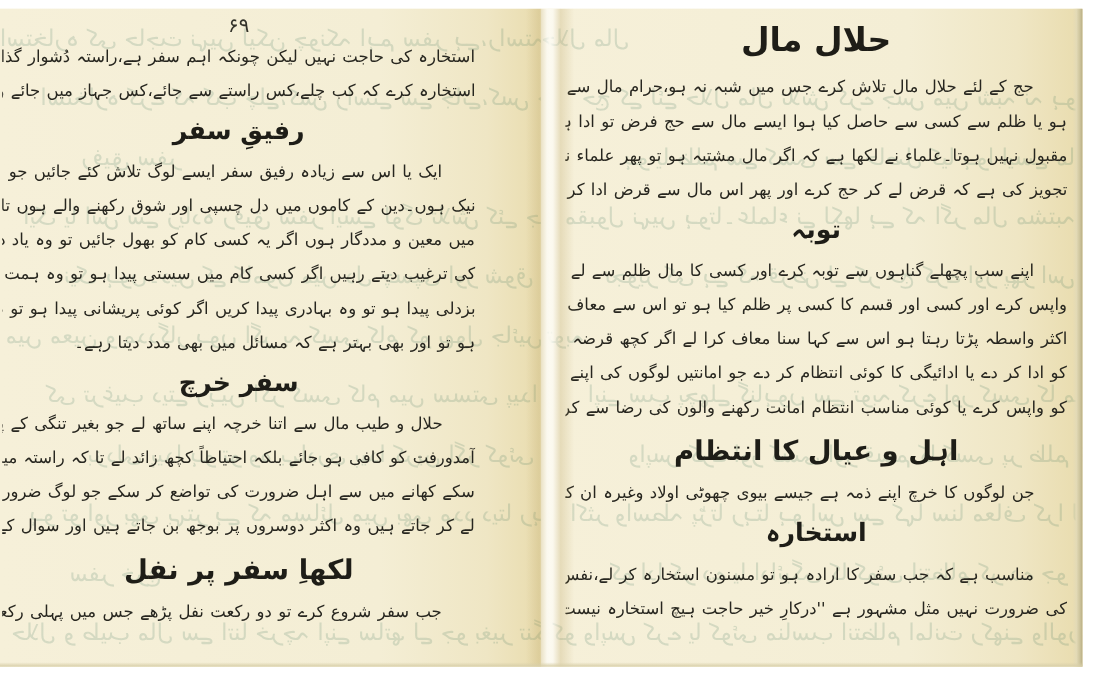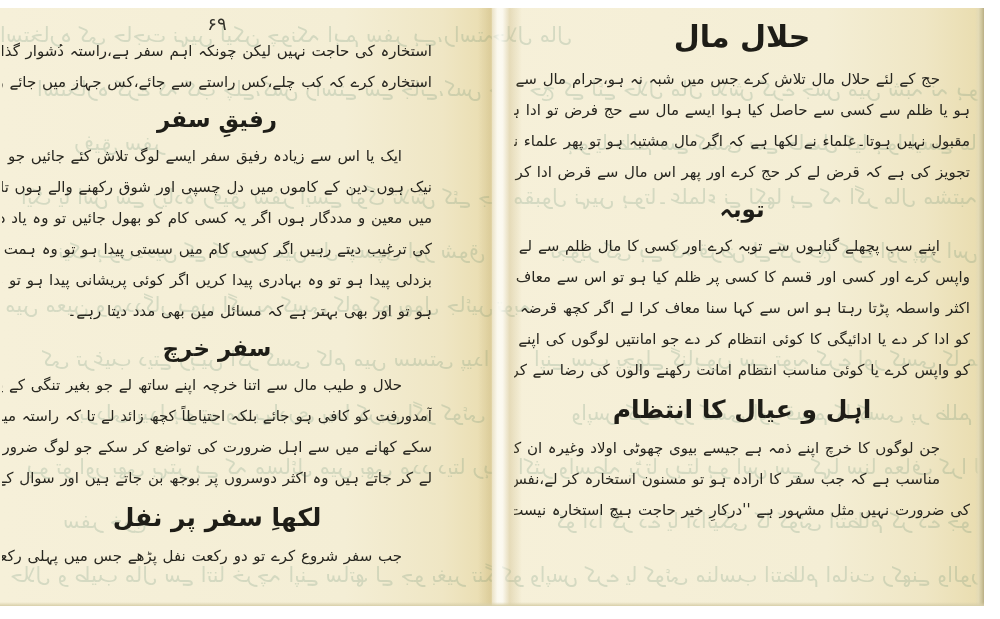--- a/index.html
+++ b/index.html
@@ -131,20 +131,21 @@
               <div class="line first">اپنے سب پچھلے گناہوں سے توبہ کرے اور کسی کا مال ظلم سے لے رکھا ہو تو اس کو</div>
               <div class="line">واپس کرے اور کسی اور قسم کا کسی پر ظلم کیا ہو تو اس سے معاف کرائے جن لوگوں سے</div>
               <div class="line">اکثر واسطہ پڑتا رہتا ہو اس سے کہا سنا معاف کرا لے اگر کچھ قرضہ اپنے ذمہ ہو تو اس</div>
               <div class="line">کو ادا کر دے یا ادائیگی کا کوئی انتظام کر دے جو امانتیں لوگوں کی اپنے پاس ہوں ان</div>
               <div class="line shortlast">کو واپس کرے یا کوئی مناسب انتظام امانت رکھنے والوں کی رضا سے کر دے۔</div>
             </div>
             <div class="heading lg">اہل و عیال کا انتظام</div>
             <div class="para">
               <div class="line first">جن لوگوں کا خرچ اپنے ذمہ ہے جیسے بیوی چھوٹی اولاد وغیرہ ان کے خرچ کا</div>
             </div>
+            <div class="heading md">استخارہ</div>
             <div class="para">
               <div class="line first">مناسب ہے کہ جب سفر کا ارادہ ہو تو مسنون استخارہ کر لے،نفس حج کیلئے استخارہ</div>
               <div class="line">کی ضرورت نہیں مثل مشہور ہے ''درکارِ خیر حاجت ہیچ استخارہ نیست'' کارِ خیر میں</div>
             </div>
           </div>
       </div>
     </div>
 
     <div class="gutter"></div>
     <div class="page-edge-right"></div>

